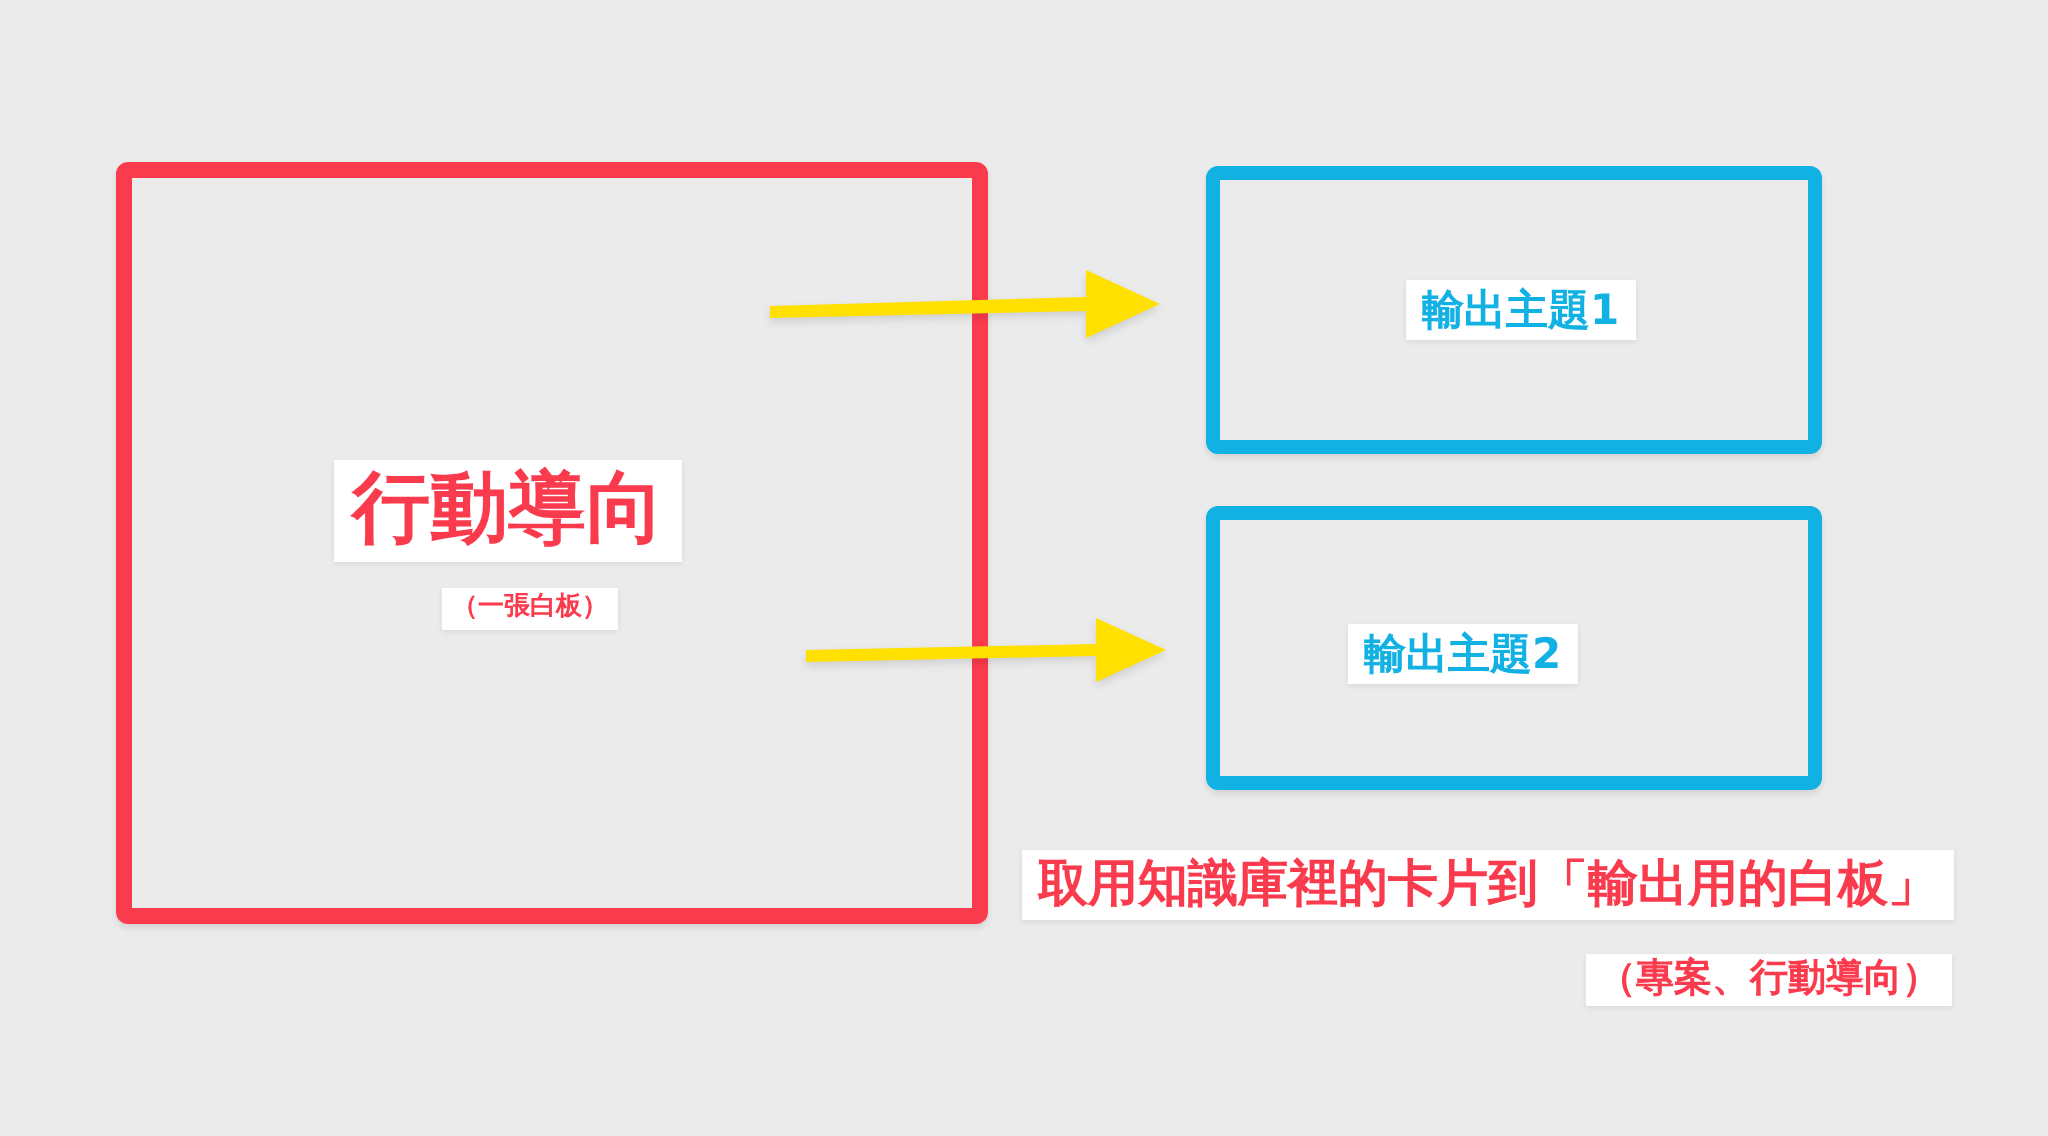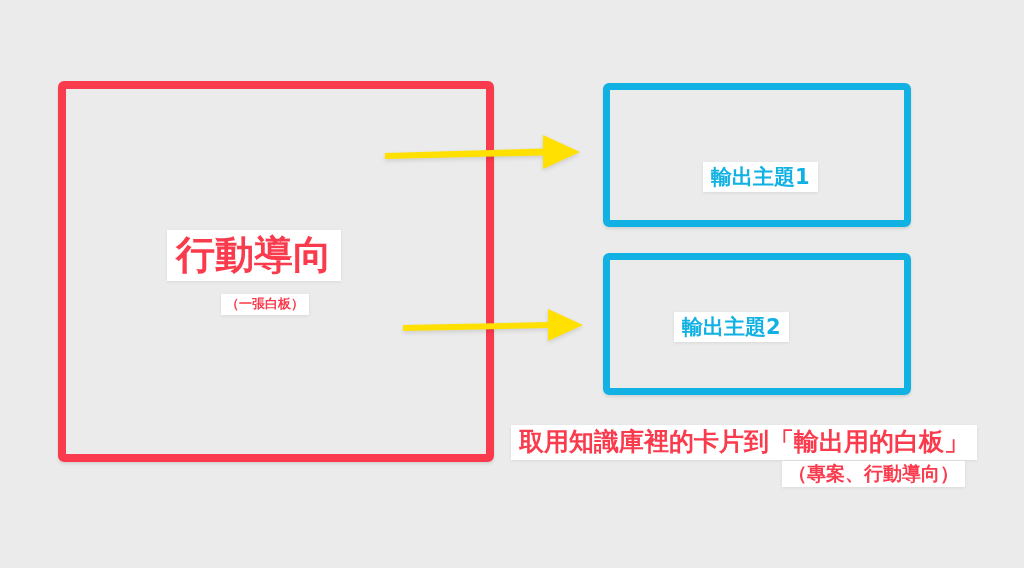--- a/index.html
+++ b/index.html
@@ -47,40 +47,40 @@
     left: 221px; top: 294px;
     font-size: 13px; font-weight: 700;
     color: var(--red, #fa3b4d);
     padding: 3px 5px;
   }
   .topic-label {
     font-size: 21px; font-weight: 700;
     color: var(--cyan, #12b1e3);
     padding: 3px 8px;
   }
-  .topic-label.t1 { left: 703px; top: 140px; margin-top: 22px; }
+  .topic-label.t1 { left: 703px; top: 140px; }
   .topic-label.t2 { left: 674px; top: 312px; }
 
   .caption {
     position: absolute;
     right: 47px; top: 425px;
     display: flex; flex-direction: column;
-    align-items: flex-end; gap: 1px;
+    align-items: flex-end; gap: 17px;
   }
   .caption .chip { position: relative; }
   .caption-line1 {
     font-size: 25px; font-weight: 700;
     color: var(--red, #fa3b4d);
     padding: 3px 8px;
   }
   .caption-line2 {
     font-size: 19px; font-weight: 700;
     color: var(--red, #fa3b4d);
     padding: 2px 6px;
-    margin-right: 12px;
+    margin-right: 1px;
   }
   .arrow-svg {
     position: absolute;
     overflow: visible;
     filter: drop-shadow(0 2px 2px rgba(0,0,0,0.12));
   }
   .arrow-svg.a1 { left: 380px; top: 132px; }
   .arrow-svg.a2 { left: 398px; top: 306px; }
 </style>
 </head>

